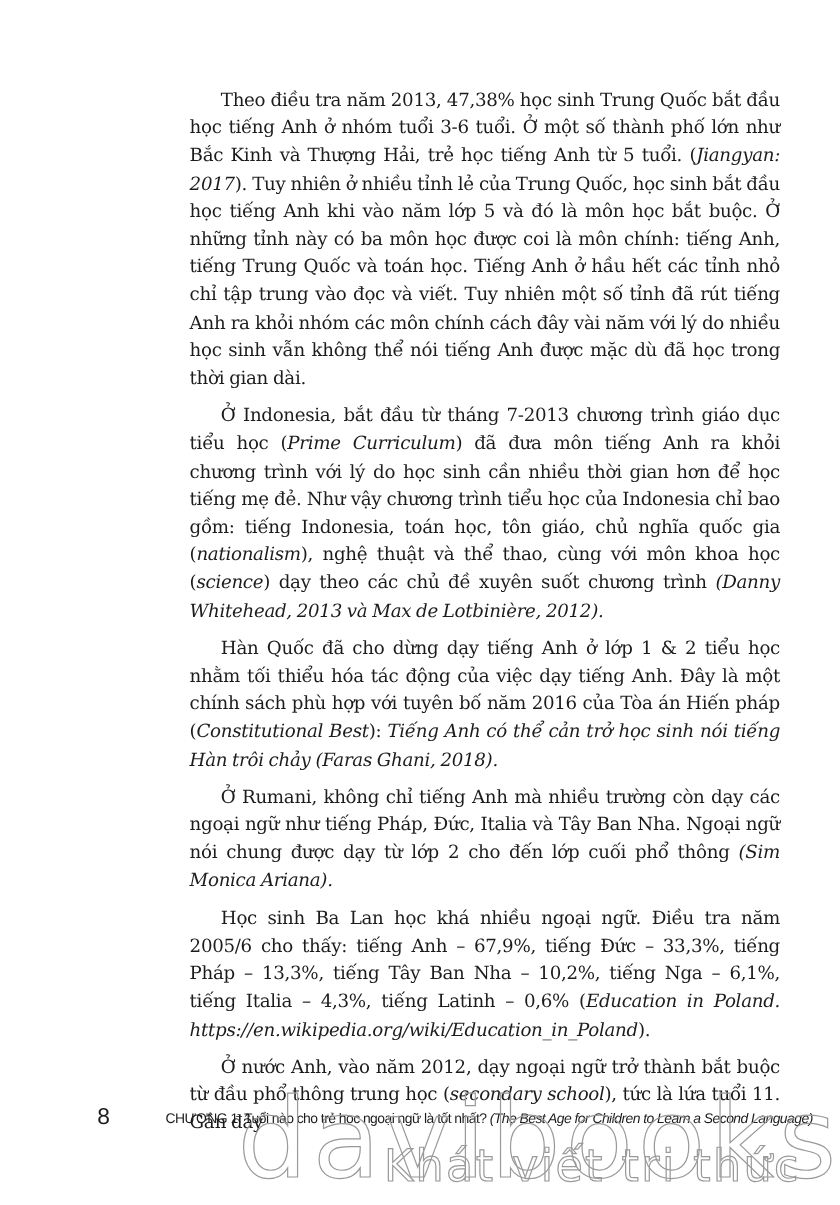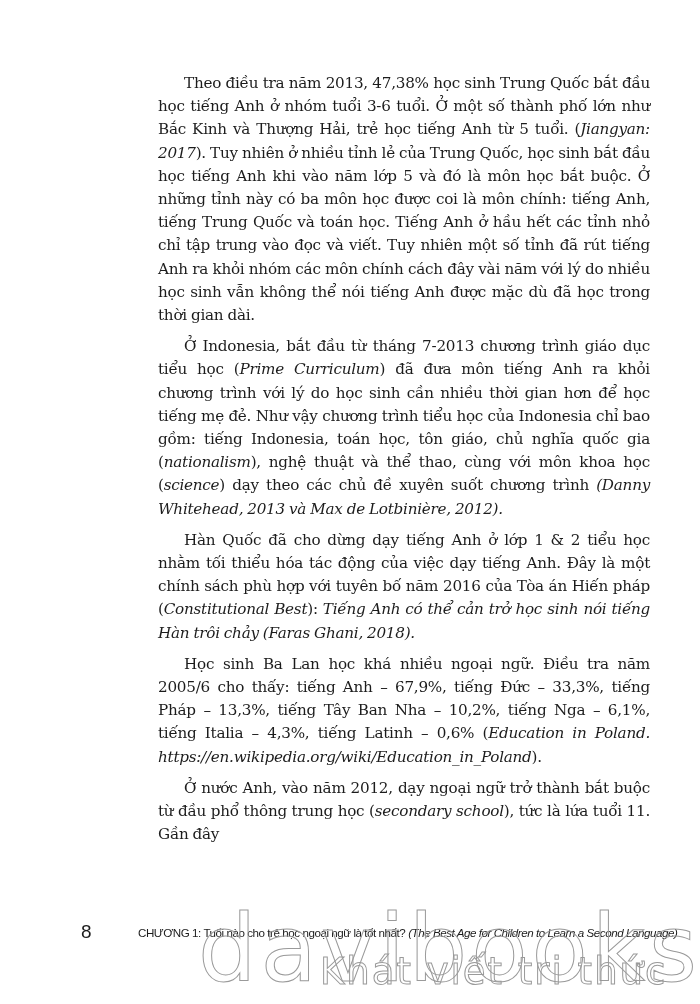--- a/index.html
+++ b/index.html
@@ -97,20 +97,23 @@
     <p class="para">
       <span>Theo điều tra năm 2013, 47,38% học sinh Trung Quốc bắt đầu học tiếng Anh ở nhóm tuổi 3-6 tuổi. Ở một số thành phố lớn như Bắc Kinh và Thượng Hải, trẻ học tiếng Anh từ 5 tuổi. (</span><span class="it">Jiangyan: 2017</span><span>). Tuy nhiên ở nhiều tỉnh lẻ của Trung Quốc, học sinh bắt đầu học tiếng Anh khi vào năm lớp 5 và đó là môn học bắt buộc. Ở những tỉnh này có ba môn học được coi là môn chính: tiếng Anh, tiếng Trung Quốc và toán học. Tiếng Anh ở hầu hết các tỉnh nhỏ chỉ tập trung vào đọc và viết. Tuy nhiên một số tỉnh đã rút tiếng Anh ra khỏi nhóm các môn chính cách đây vài năm với lý do nhiều học sinh vẫn không thể nói tiếng Anh được mặc dù đã học trong thời gian dài.</span>
     </p>
     <p class="para">
       <span>Ở Indonesia, bắt đầu từ tháng 7-2013 chương trình giáo dục tiểu học (</span><span class="it">Prime Curriculum</span><span>) đã đưa môn tiếng Anh ra khỏi chương trình với lý do học sinh cần nhiều thời gian hơn để học tiếng mẹ đẻ. Như vậy chương trình tiểu học của Indonesia chỉ bao gồm: tiếng Indonesia, toán học, tôn giáo, chủ nghĩa quốc gia (</span><span class="it">nationalism</span><span>), nghệ thuật và thể thao, cùng với môn khoa học (</span><span class="it">science</span><span>) dạy theo các chủ đề xuyên suốt chương trình </span><span class="it">(Danny Whitehead, 2013 và Max de Lotbinière, 2012).</span>
     </p>
     <p class="para">
       <span>Hàn Quốc đã cho dừng dạy tiếng Anh ở lớp 1 &amp; 2 tiểu học nhằm tối thiểu hóa tác động của việc dạy tiếng Anh. Đây là một chính sách phù hợp với tuyên bố năm 2016 của Tòa án Hiến pháp (</span><span class="it">Constitutional Best</span><span>): </span><span class="it">Tiếng Anh có thể cản trở học sinh nói tiếng Hàn trôi chảy (Faras Ghani, 2018).</span>
     </p>
     <p class="para">
+      <span>Ở Rumani, không chỉ tiếng Anh mà nhiều trường còn dạy các ngoại ngữ như tiếng Pháp, Đức, Italia và Tây Ban Nha. Ngoại ngữ nói chung được dạy từ lớp 2 cho đến lớp cuối phổ thông </span><span class="it">(Sim Monica Ariana).</span>
+    </p>
+    <p class="para">
       <span>Học sinh Ba Lan học khá nhiều ngoại ngữ. Điều tra năm 2005/6 cho thấy: tiếng Anh – 67,9%, tiếng Đức – 33,3%, tiếng Pháp – 13,3%, tiếng Tây Ban Nha – 10,2%, tiếng Nga – 6,1%, tiếng Italia – 4,3%, tiếng Latinh – 0,6% (</span><span class="it">Education in Poland. https://en.wikipedia.org/wiki/Education_in_Poland</span><span>).</span>
     </p>
     <p class="para">
       <span>Ở nước Anh, vào năm 2012, dạy ngoại ngữ trở thành bắt buộc từ đầu phổ thông trung học (</span><span class="it">secondary school</span><span>), tức là lứa tuổi 11. Gần đây</span>
     </p>
   </div>
 
   <div class="footer">
     <span class="page-number">8</span>
     <span class="running-header"><span>CHƯƠNG 1: Tuổi nào cho trẻ học ngoại ngữ là tốt nhất? </span><span class="it">(The Best Age for Children to Learn a Second Language)</span></span>

